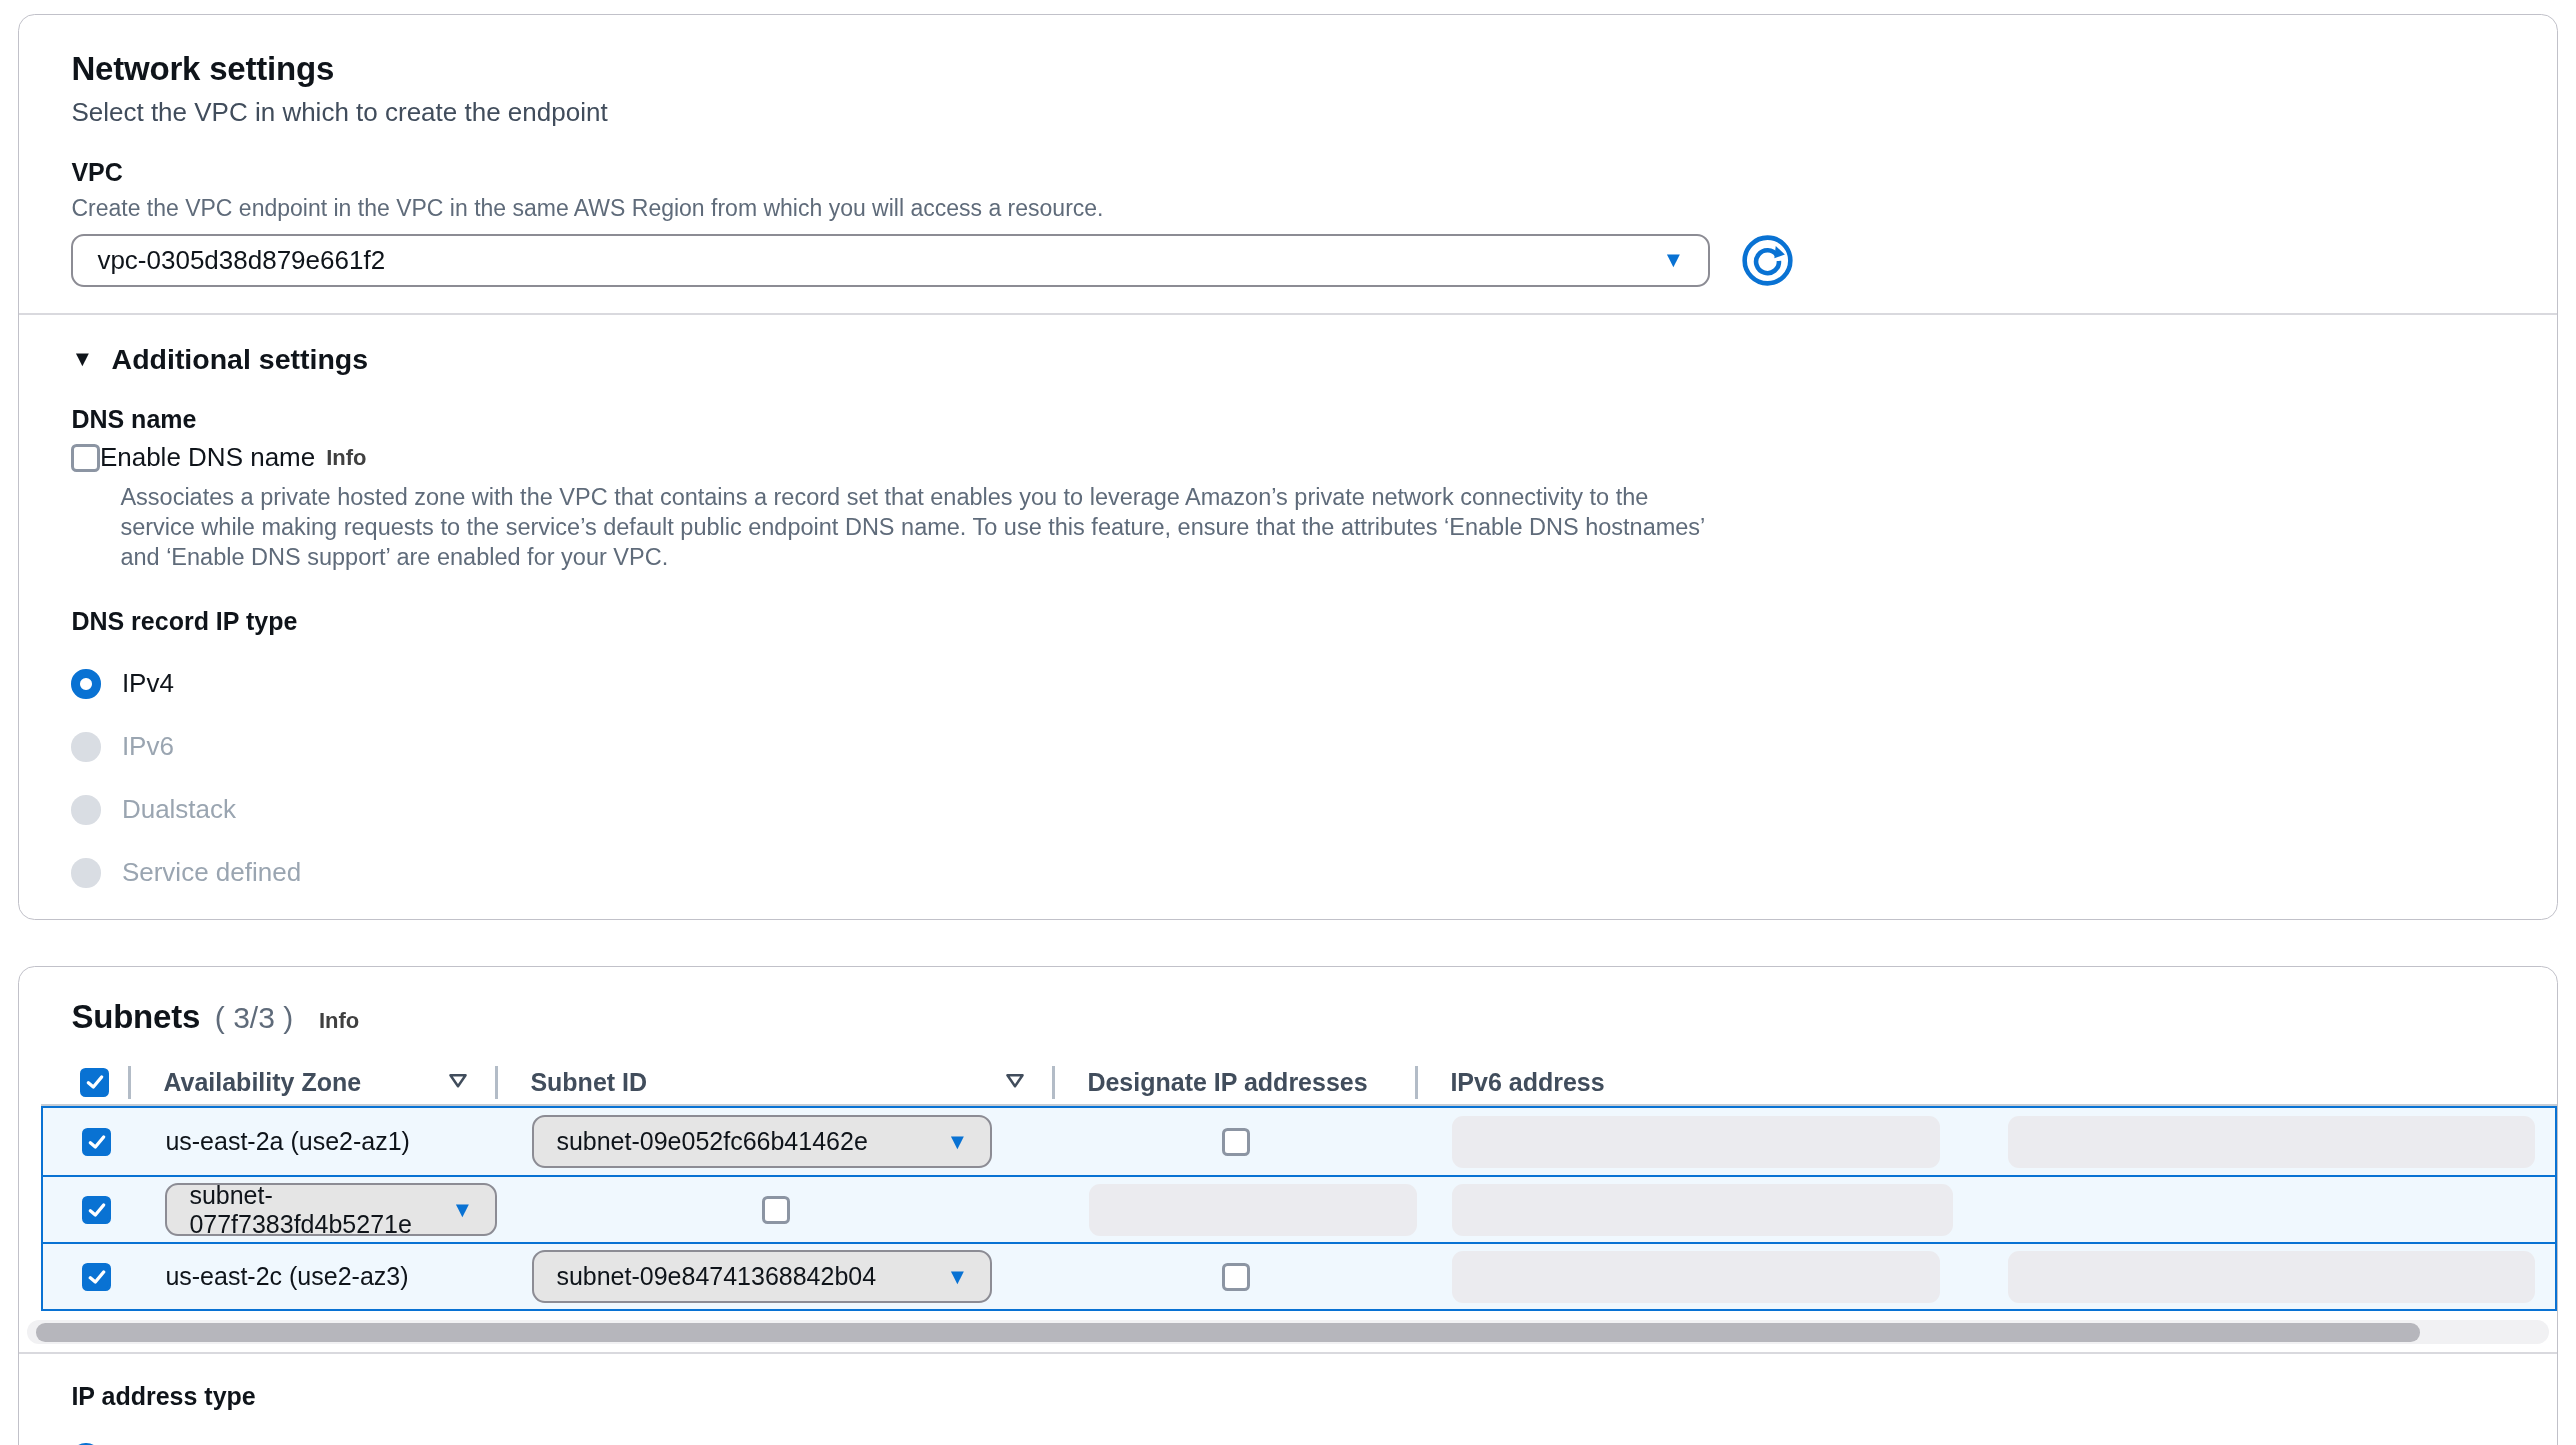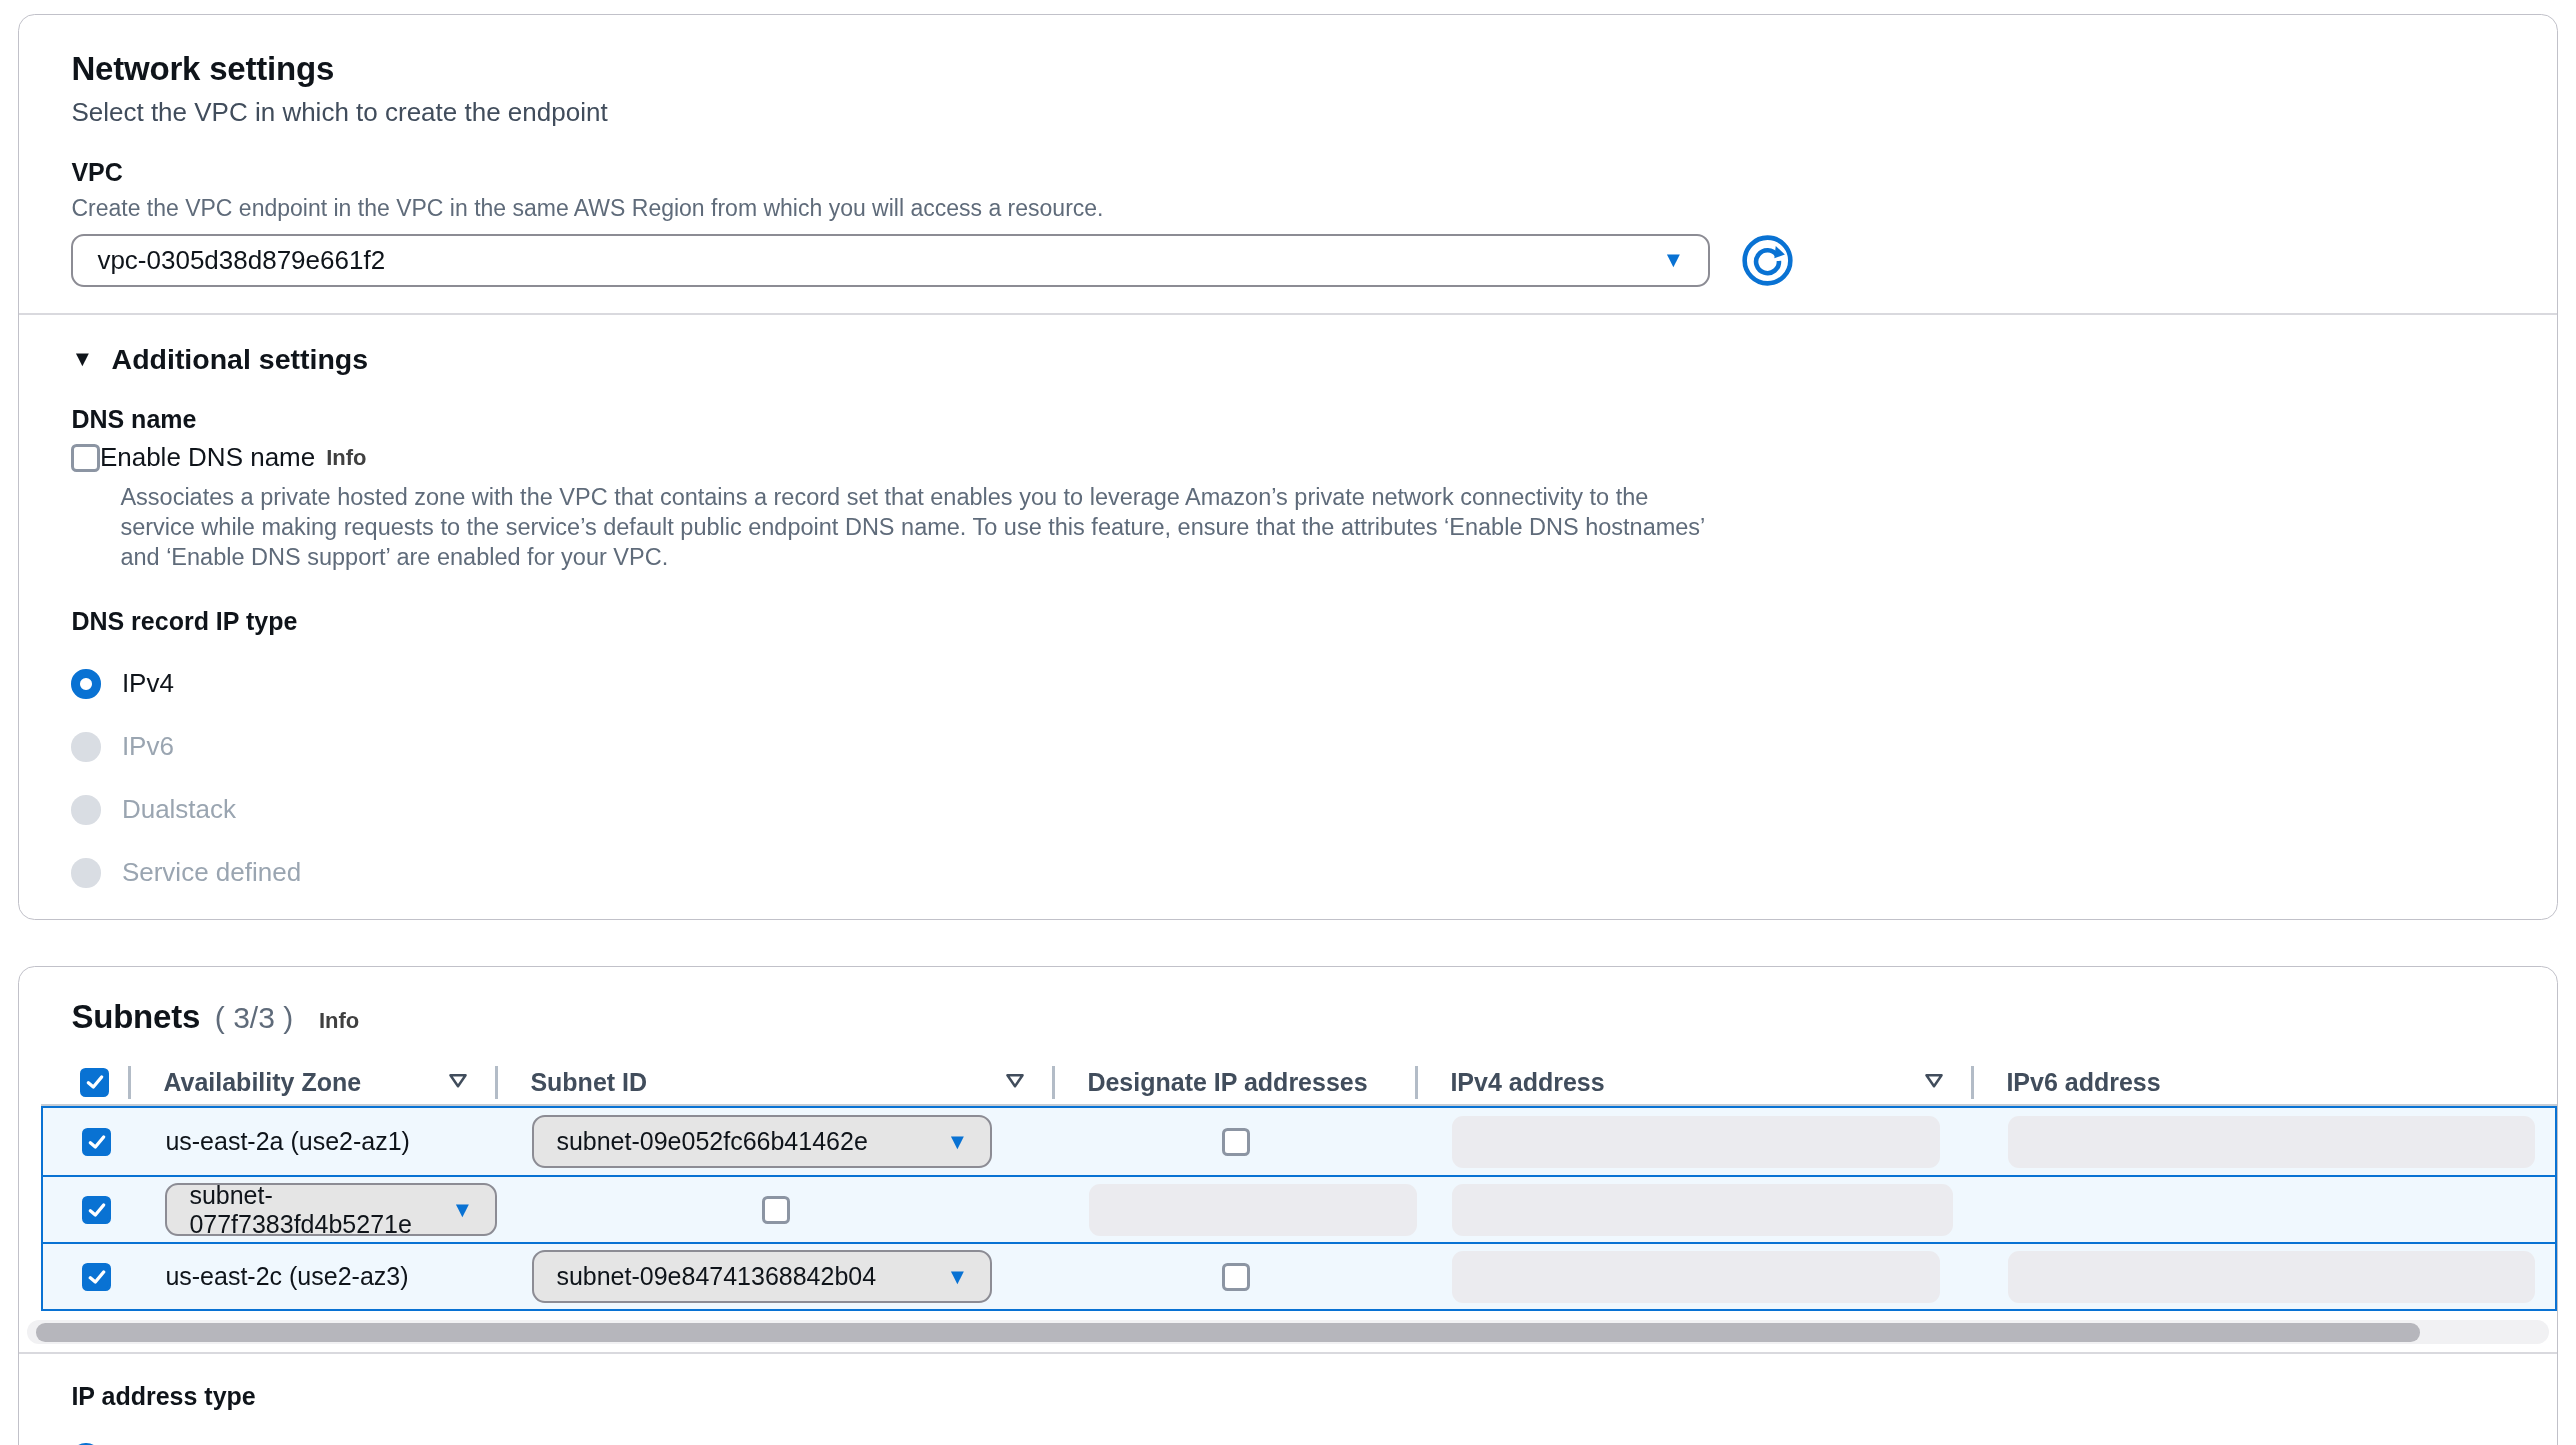--- a/index.html
+++ b/index.html
@@ -183,29 +183,20 @@
             <path d="M2.5 4.5 L13.5 4.5 L8 12.5 Z" fill="none" stroke="#414d5c" stroke-width="1.8" stroke-linejoin="round"></path>
           </svg>
       </span>
     </div>
     <div class="th">
       <span class="vr"></span>
       <span class="label">Designate IP addresses</span>
     </div>
     <div class="th">
       <span class="vr"></span>
-      <span class="label">IPv4 address</span>
-      <span class="sort-icon">
-        <svg width="22" height="22" viewBox="0 0 16 16">
-            <path d="M2.5 4.5 L13.5 4.5 L8 12.5 Z" fill="none" stroke="#414d5c" stroke-width="1.8" stroke-linejoin="round"></path>
-          </svg>
-      </span>
-    </div>
-    <div class="th">
-      <span class="vr"></span>
       <span class="label">IPv6 address</span>
     </div>
   </div>
   <div class="thead-divider"></div>
 
   <div class="tbody">
 
     <div class="tbl-grid trow">
       <div class="td check-cell">
         <span class="checkbox checked">

